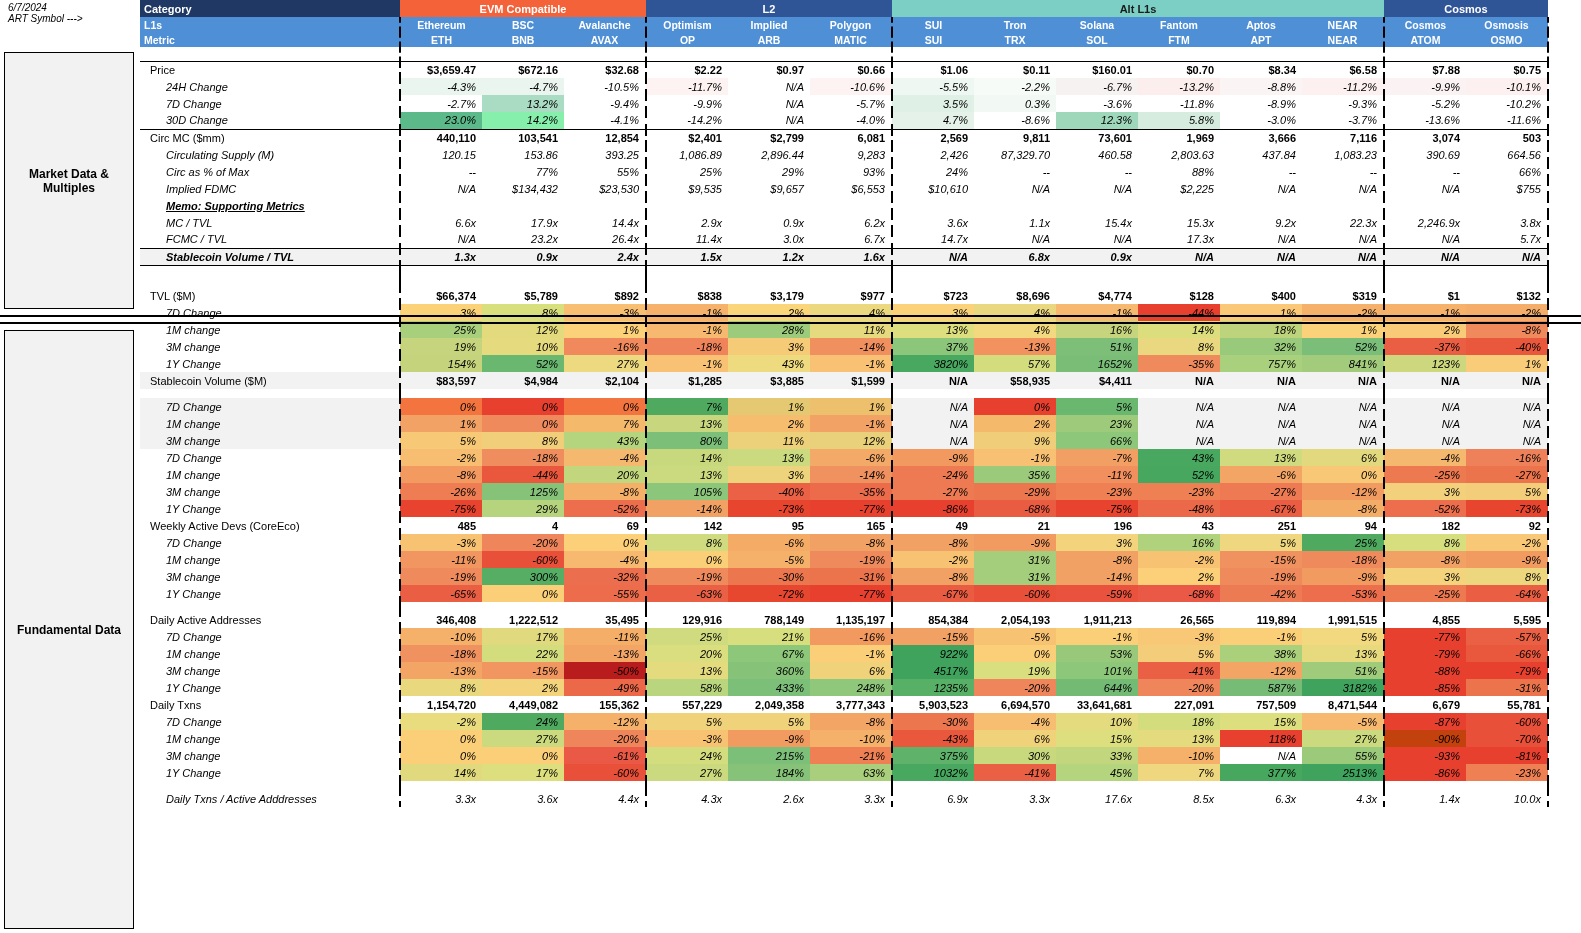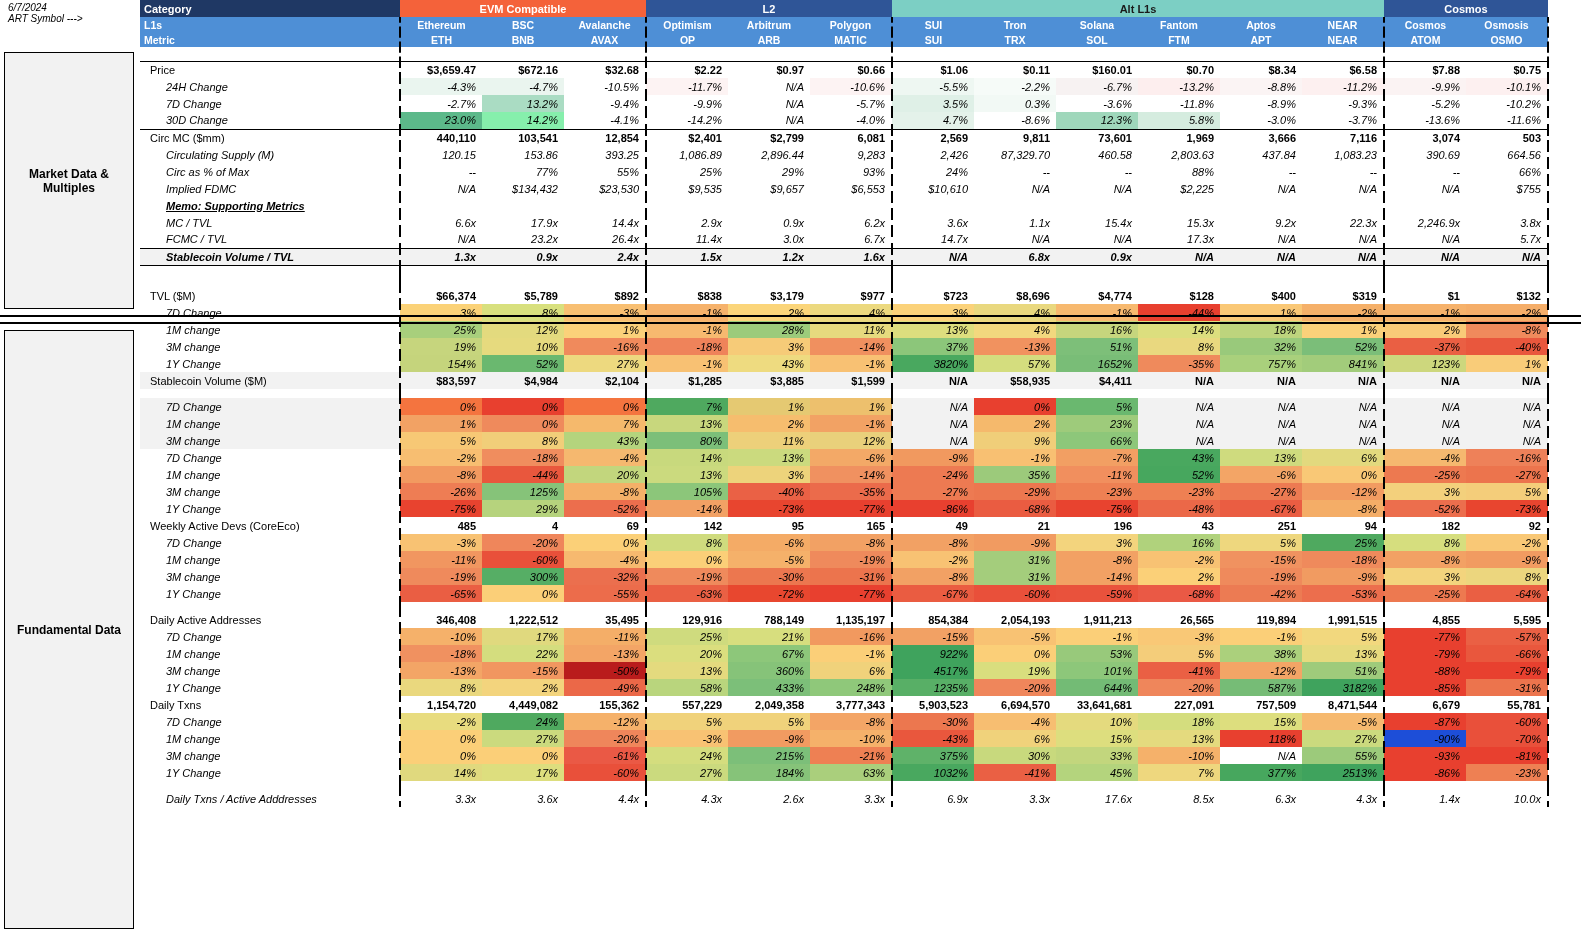--- a/index.html
+++ b/index.html
@@ -89,21 +89,21 @@
             <td class="cat-l2" colspan="3">L2</td>
             <td class="cat-alt" colspan="6">Alt L1s</td>
             <td class="cat-cos" colspan="2">Cosmos</td>
           </tr>
           <tr class="hdr-row">
             <td class="sub-blue" style="text-align:left;padding-left:4px">L1s</td>
             <td class="sub-blue sepL">Ethereum</td>
             <td class="sub-blue">BSC</td>
             <td class="sub-blue sepR">Avalanche</td>
             <td class="sub-blue sepL">Optimism</td>
-            <td class="sub-blue">Arbitrum</td>
+            <td class="sub-blue">Implied</td>
             <td class="sub-blue sepR">Polygon</td>
             <td class="sub-blue sepL">SUI</td>
             <td class="sub-blue">Tron</td>
             <td class="sub-blue">Solana</td>
             <td class="sub-blue">Fantom</td>
             <td class="sub-blue">Aptos</td>
             <td class="sub-blue sepR">NEAR</td>
             <td class="sub-blue sepL">Cosmos</td>
             <td class="sub-blue sepR">Osmosis</td>
           </tr>
@@ -845,21 +845,21 @@
             <td class="numi sepR" style="background:#ef865b;">-20%</td>
             <td class="numi sepL" style="background:#f8c273;">-3%</td>
             <td class="numi" style="background:#f19b61;">-9%</td>
             <td class="numi sepR" style="background:#f5b16a;">-10%</td>
             <td class="numi sepL" style="background:#e9573d;">-43%</td>
             <td class="numi" style="background:#f0d27b;">6%</td>
             <td class="numi" style="background:#ddde7e;">15%</td>
             <td class="numi" style="background:#e4da7e;">13%</td>
             <td class="numi" style="background:#e8402f;">118%</td>
             <td class="numi sepR" style="background:#cbda7e;">27%</td>
-            <td class="numi sepL" style="background:#1d4ed8;padding-left:16px;">-90%</td>
+            <td class="numi sepL" style="background:#c2410c;padding-left:16px;">-90%</td>
             <td class="numi sepR" style="background:#e9503a;">-70%</td>
           </tr>
           <tr class="rowh ">
             <td class="lbl-sub" style="">3M change</td>
             <td class="numi sepL" style="background:#fbcf78;">0%</td>
             <td class="numi" style="background:#fbcf78;">0%</td>
             <td class="numi sepR" style="background:#ea5945;">-61%</td>
             <td class="numi sepL" style="background:#d4dd7e;">24%</td>
             <td class="numi" style="background:#7cbf79;">215%</td>
             <td class="numi sepR" style="background:#ee8053;">-21%</td>

